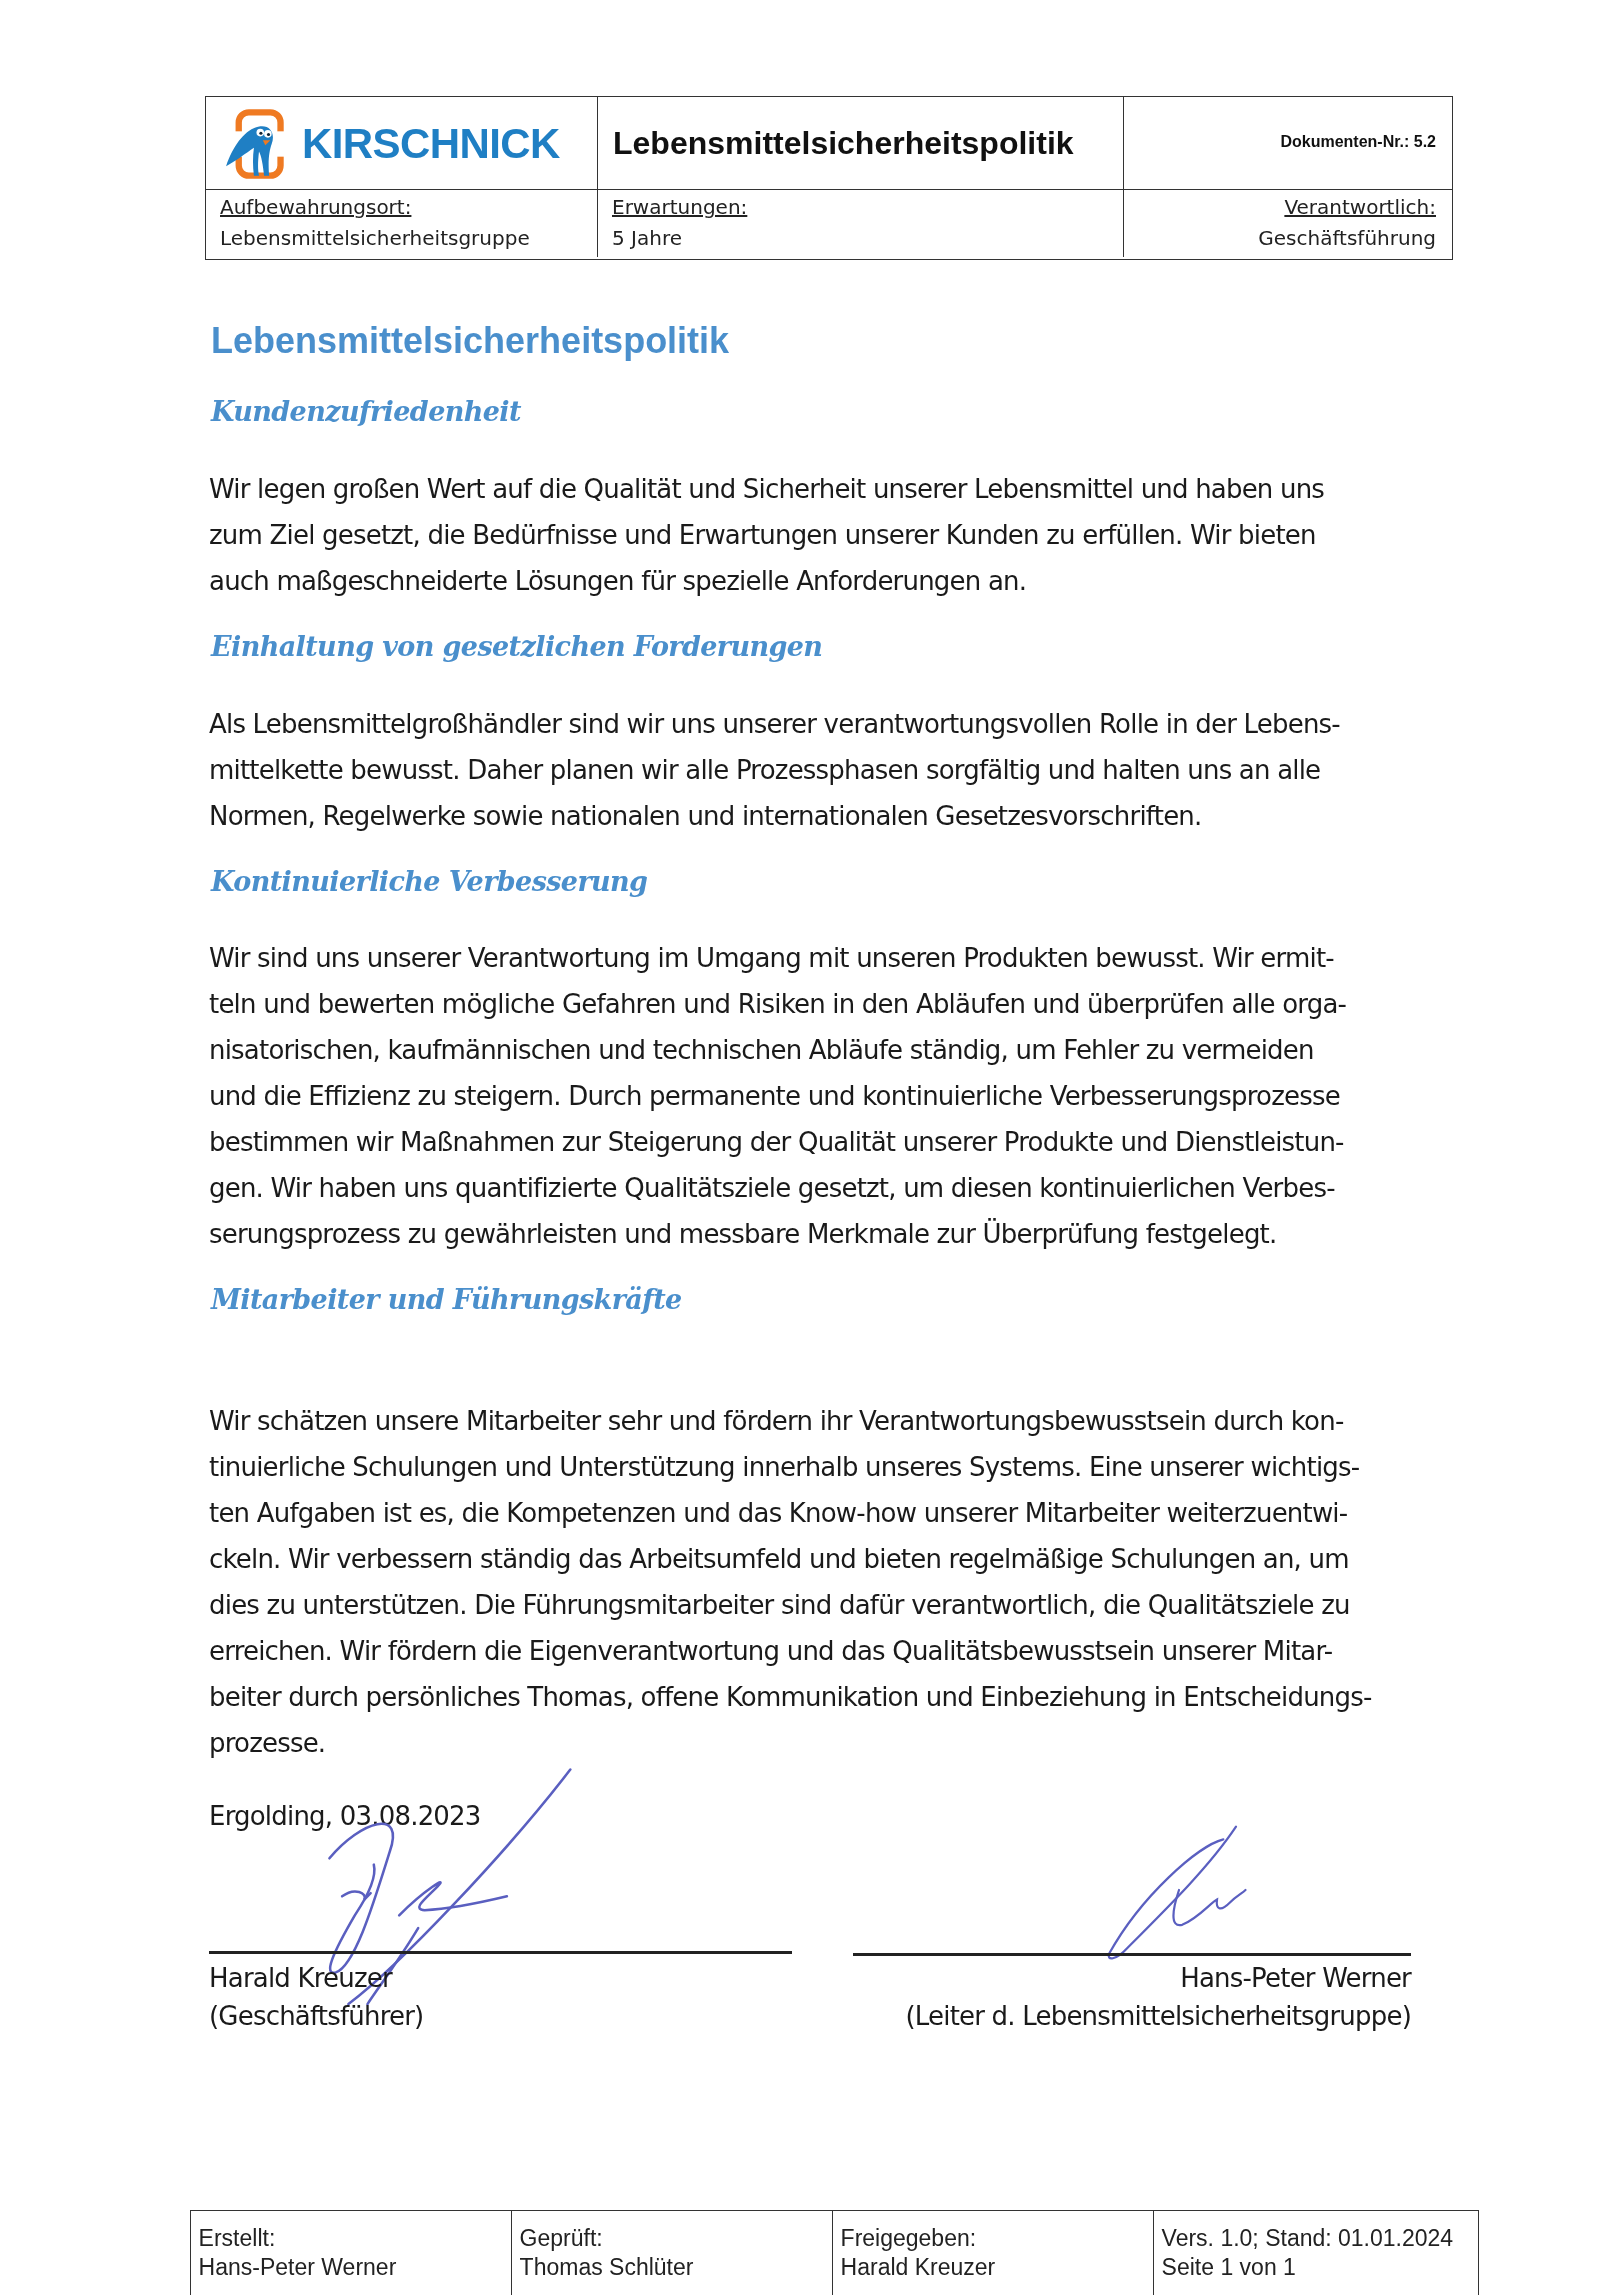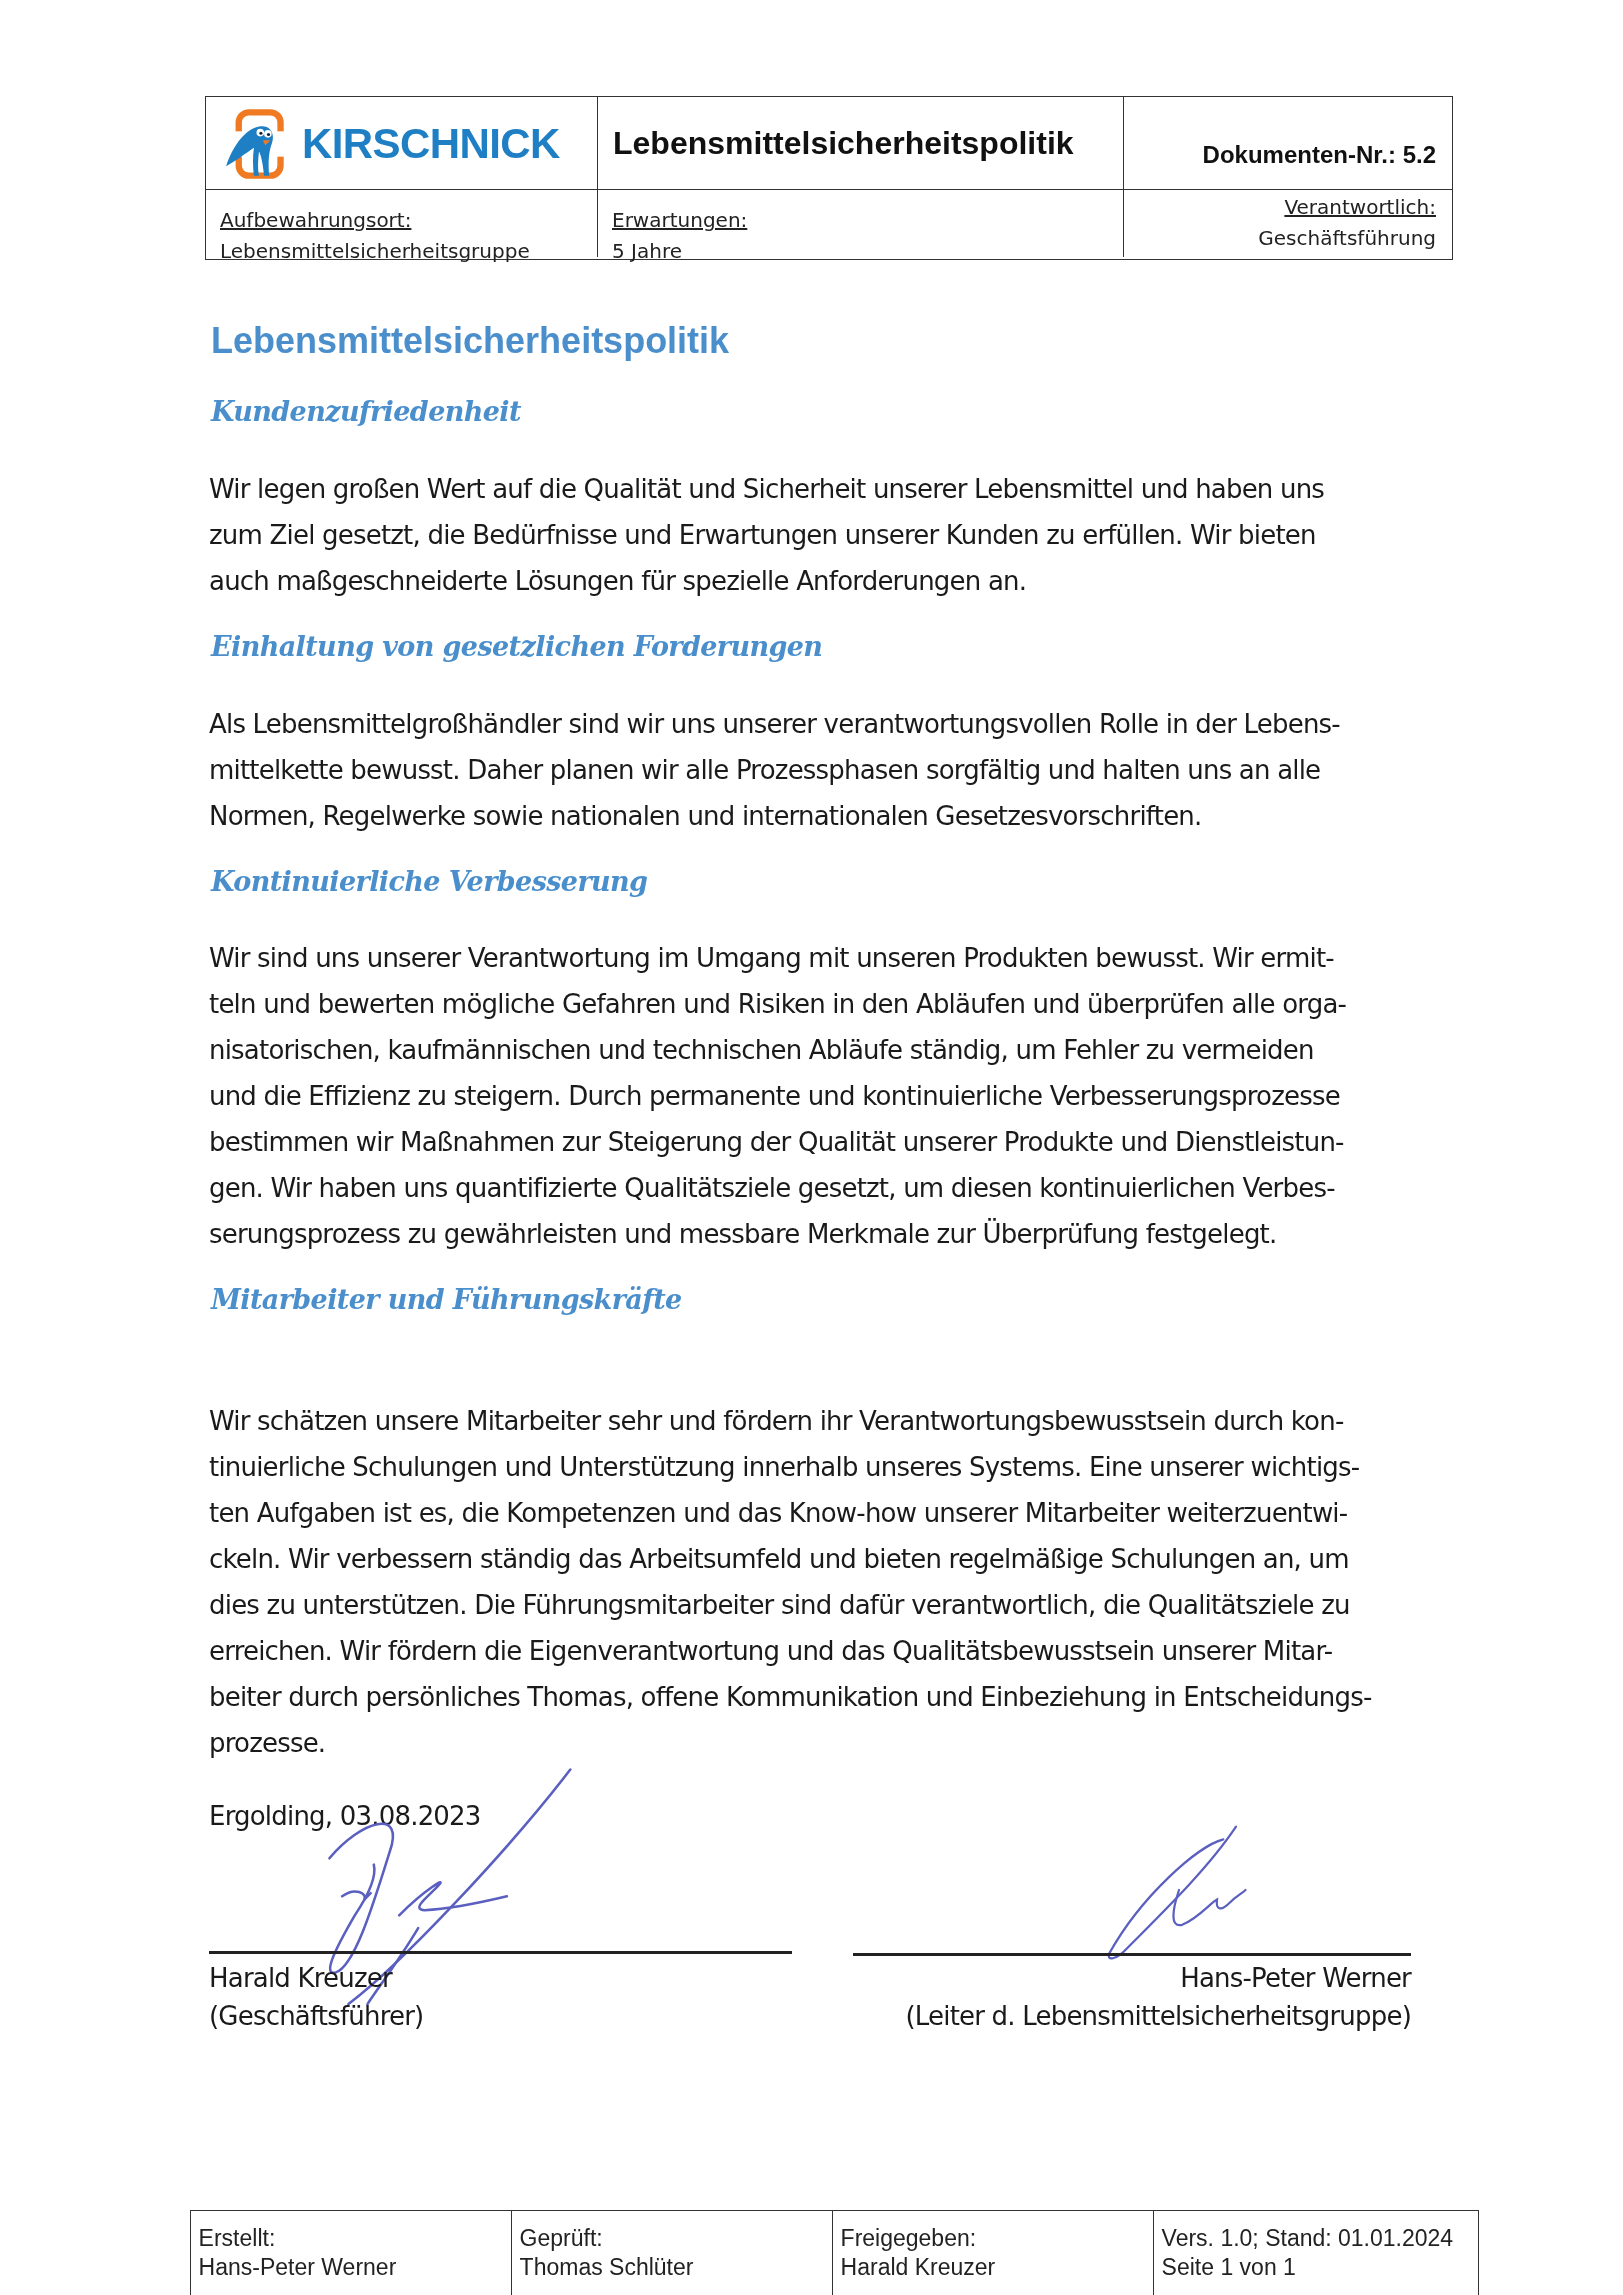--- a/index.html
+++ b/index.html
@@ -11,25 +11,25 @@
   .hdr-row2 { position: absolute; left: 0; top: 93px; width: 100%; height: 67px; }
   .cell { position: absolute; top: 0; height: 100%; box-sizing: border-box; }
   .c1 { left: 0; width: 392px; border-right: 1.9px solid #333; }
   .c2 { left: 392px; width: 526px; border-right: 1.9px solid #333; }
   .c3 { left: 918px; width: 326px; }
 
   .logo { position: absolute; left: 15px; top: 9px; width: 355px; height: 76px; }
   .logo-text { position: absolute; left: 81px; top: 14px; font-family: "Liberation Sans", sans-serif; font-weight: 700; font-size: 42px; color: #1f7fc4; letter-spacing: -0.6px; }
 
   .doc-title { position: absolute; left: 15px; top: 28px; font-family: "Liberation Sans", sans-serif; font-weight: 700; font-size: 32px; color: #111; }
-  .doc-nr { position: absolute; right: 14px; top: 44px; font-weight: 700; font-size: 24px; color: #111; }
+  .doc-nr { position: absolute; right: 14px; top: 36px; font-weight: 700; font-size: 16px; color: #111; }
 
   .lbl { font-family: "DejaVu Sans", sans-serif; font-size: 20px; text-decoration: underline; color: #222; position: absolute; top: 5px; }
   .val { font-family: "DejaVu Sans", sans-serif; font-size: 20px; color: #222; position: absolute; top: 36px; }
-  .left { left: 14px; margin-top: 13px; }
+  .left { left: 14px; }
   .right { right: 14px; text-align: right; }
 
   
   .main-title { position: absolute; left: 211px; top: 320px; font-family: "Liberation Sans", sans-serif; font-weight: 700; font-size: 36px; color: #4a8fcc; }
   .sec-head { position: absolute; left: 211px; font-family: "DejaVu Serif", serif; font-style: italic; font-weight: 700; font-size: 27px; color: #4a8fcc; letter-spacing: -0.6px; }
   .para { position: absolute; left: 209px; width: 1262px; font-family: "DejaVu Sans", sans-serif; font-size: 26px; line-height: 46px; color: #1a1a1a; letter-spacing: -0.8px; }
   .para .ln { display: block; white-space: nowrap; }
 
   .place-date { position: absolute; left: 209px; top: 1801px; font-family: "DejaVu Sans", sans-serif; font-size: 26px; letter-spacing: -0.8px; color: #1a1a1a; }
   .sig-line { position: absolute; height: 2.5px; background: #222; }

